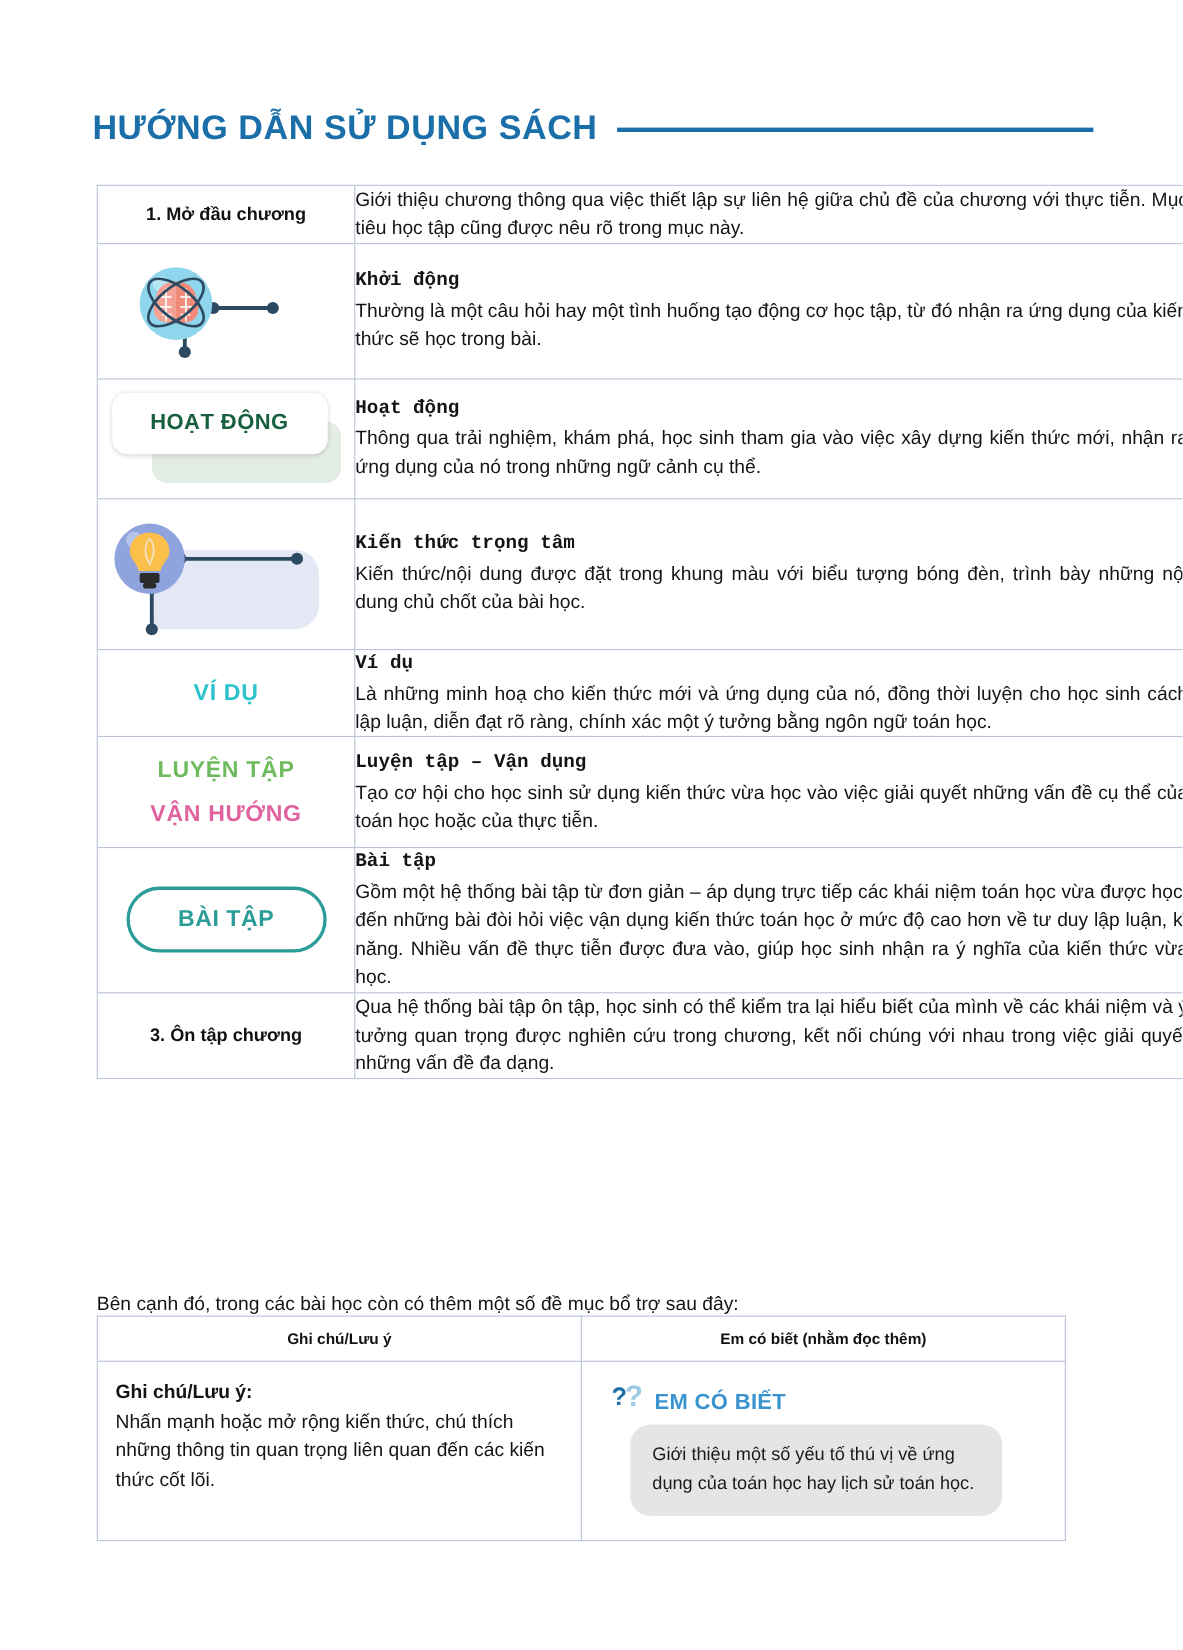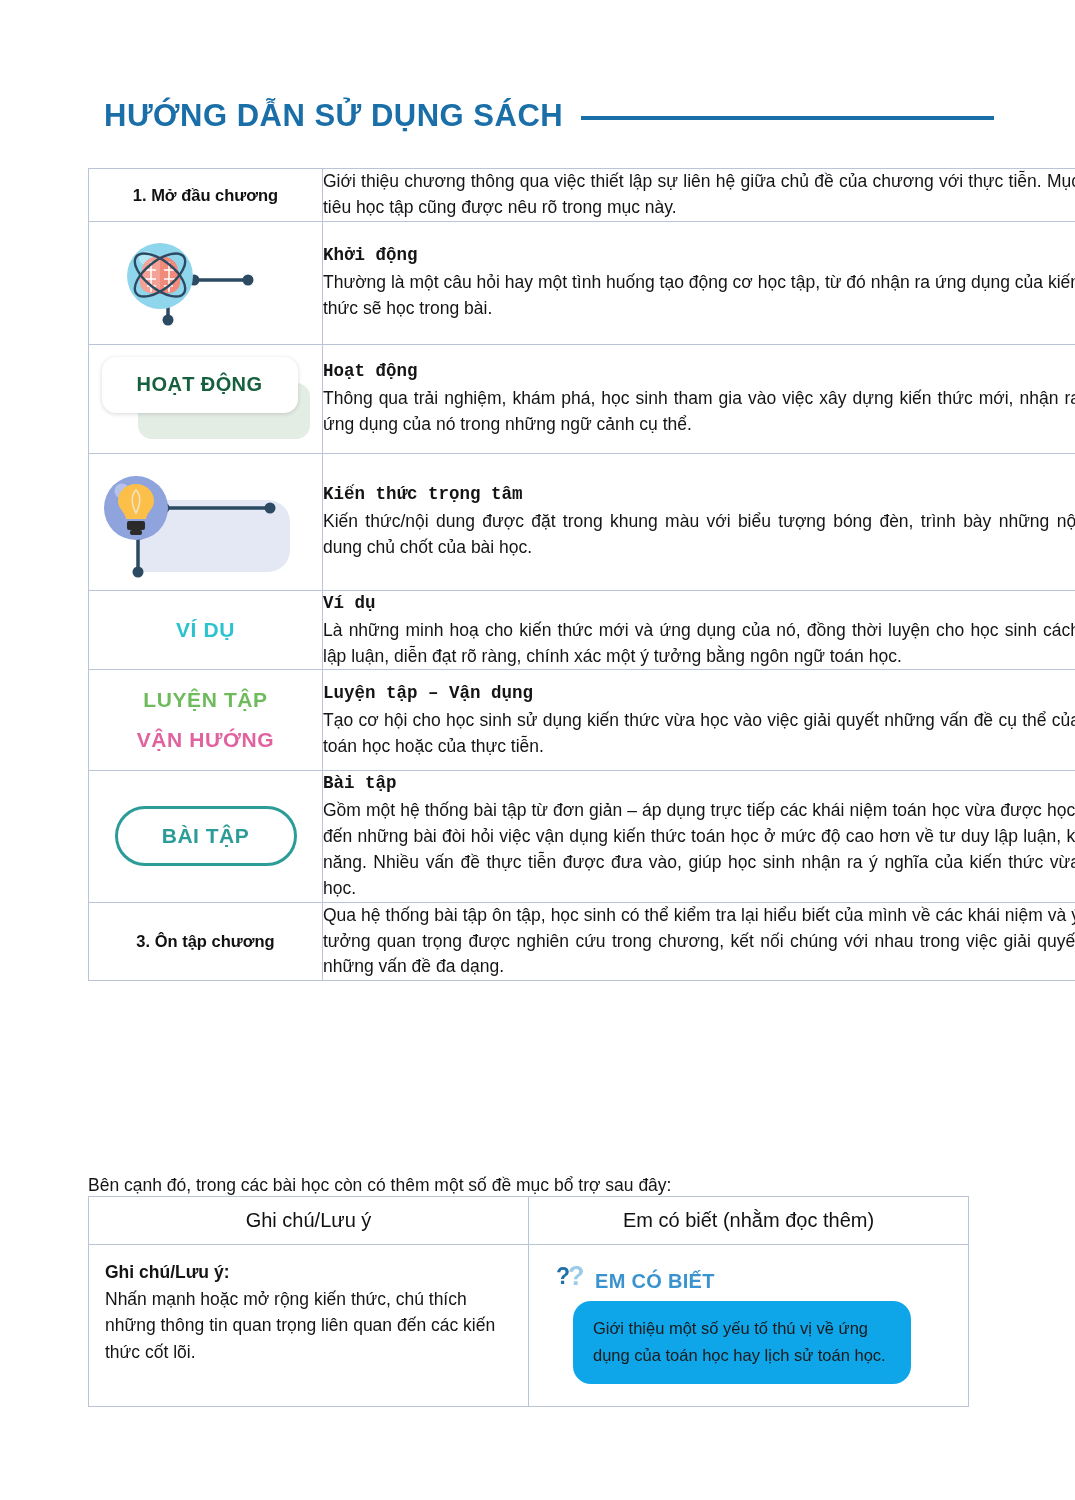--- a/index.html
+++ b/index.html
@@ -32,21 +32,20 @@
     display: flex;
     align-items: center;
     gap: 18px;
   }
   .title-text {
     font-size: 31px;
     font-weight: bold;
     letter-spacing: 0.5px;
     color: #1a6fa8;
     white-space: nowrap;
-    margin-left: 20px;
   }
   .title-rule {
     flex: 1 1 auto;
     height: 4px;
     background: #1a6fa8;
     margin-top: 4px;
   }
 
   
   .tbl {
@@ -201,22 +200,22 @@
     border-collapse: collapse;
     table-layout: fixed;
   }
   .tbl2 td {
     border: 1px solid #b9c4d6;
     vertical-align: top;
     padding: 0;
   }
   .tbl2 .hdr {
     text-align: center;
-    font-size: 20px;
-    font-weight: normal;
+    font-size: 14px;
+    font-weight: bold;
     padding: 12px 8px;
     color: #111;
   }
   .cellnote {
     padding: 14px 16px 20px 16px;
     font-size: 17.5px;
     line-height: 1.52;
     color: #141414;
   }
   .cellnote .hd {
@@ -234,21 +233,21 @@
     gap: 6px;
     margin-bottom: 8px;
   }
   .emco-title .lbl {
     font-size: 20px;
     font-weight: bold;
     color: #3a93cf;
     letter-spacing: 0.3px;
   }
   .emco-bubble {
-    background: #0ea5e9;
+    background: #e5e5e5;
     border-radius: 18px;
     padding: 14px 18px 16px 20px;
     font-size: 16.5px;
     line-height: 1.62;
     color: #1a1a1a;
     margin-left: 18px;
     max-width: 300px;
   }
 </style>
 </head>

